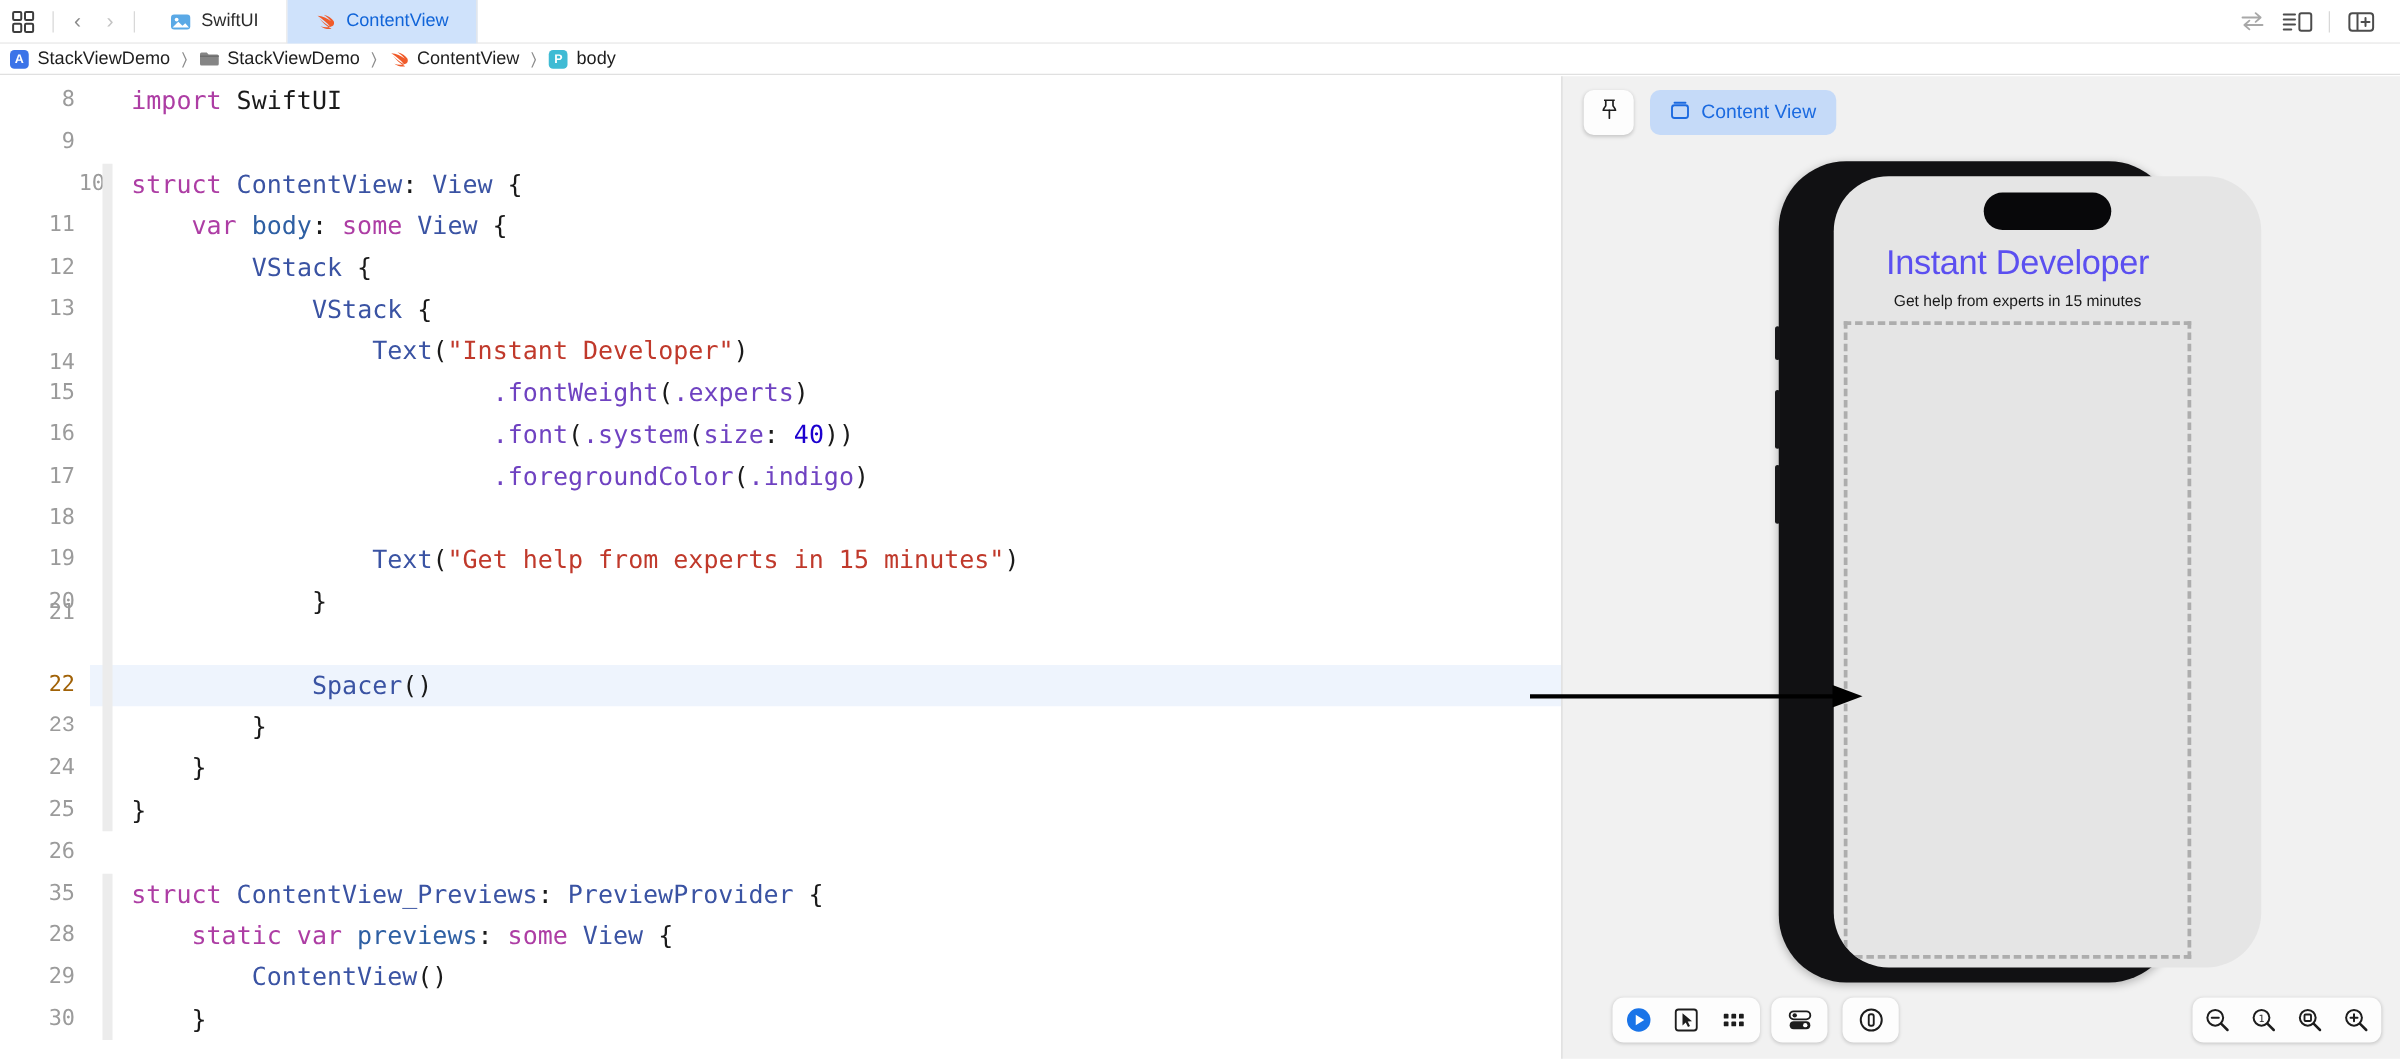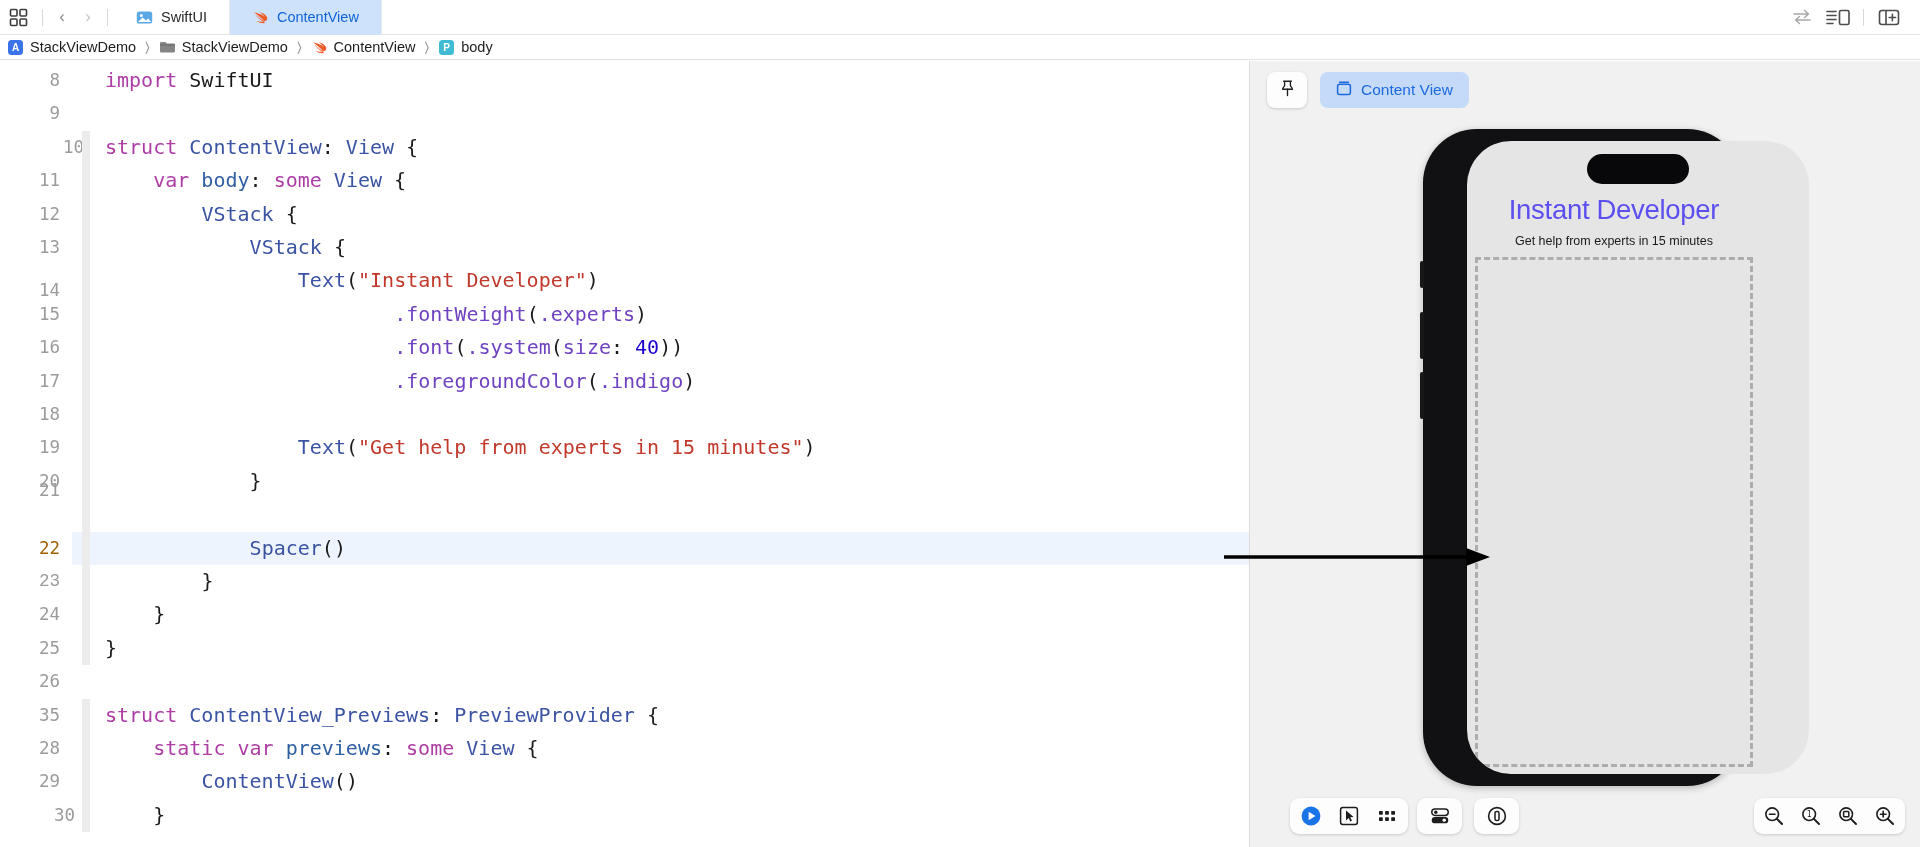--- a/index.html
+++ b/index.html
@@ -333,21 +333,21 @@
       <div class="ln" style="top: 403.8px;">20</div>
       <div class="ln" style="top: 413px;">21</div>
       <div class="ln cur" style="top: 470.6px;">22</div>
       <div class="ln" style="top: 504px; font-family: Liberation Mono, monospace;">23</div>
       <div class="ln" style="top: 537.4px;">24</div>
       <div class="ln" style="top: 570.8px;">25</div>
       <div class="ln" style="top: 604.2px;">26</div>
       <div class="ln" style="top: 637.6px;">35</div>
       <div class="ln" style="top: 671px; padding-left: 21px;">28</div>
       <div class="ln" style="top: 704.4px;">29</div>
-      <div class="ln" style="top: 737.8px; margin-left: 15px;">30</div>
+      <div class="ln" style="top: 737.8px;">30</div>
     </div>
   <div id="fold-layer">
       <div class="foldbar" style="top: 69.8px; height: 534.4px;"></div>
       <div class="foldbar" style="top: 637.6px; height: 133.6px;"></div>
     </div>
   <div id="code-layer">
       <div class="codeline" style="top: 3px; margin-left: 0px;"><span class="kw">import</span><span class="pln"> </span><span class="pln">SwiftUI</span></div>
       <div class="codeline" style="top: 69.8px; margin-left: 0px;"><span class="kw">struct</span><span class="pln"> </span><span class="typ">ContentView</span><span class="pln">: </span><span class="typ">View</span><span class="pln"> {</span></div>
       <div class="codeline" style="top: 103.2px; margin-left: 48.2px;"><span class="kw">var</span><span class="pln"> </span><span class="typ2">body</span><span class="pln">: </span><span class="kw">some</span><span class="pln"> </span><span class="typ">View</span><span class="pln"> {</span></div>
       <div class="codeline" style="top: 136.6px; margin-left: 96.4px;"><span class="typ">VStack</span><span class="pln"> {</span></div>

